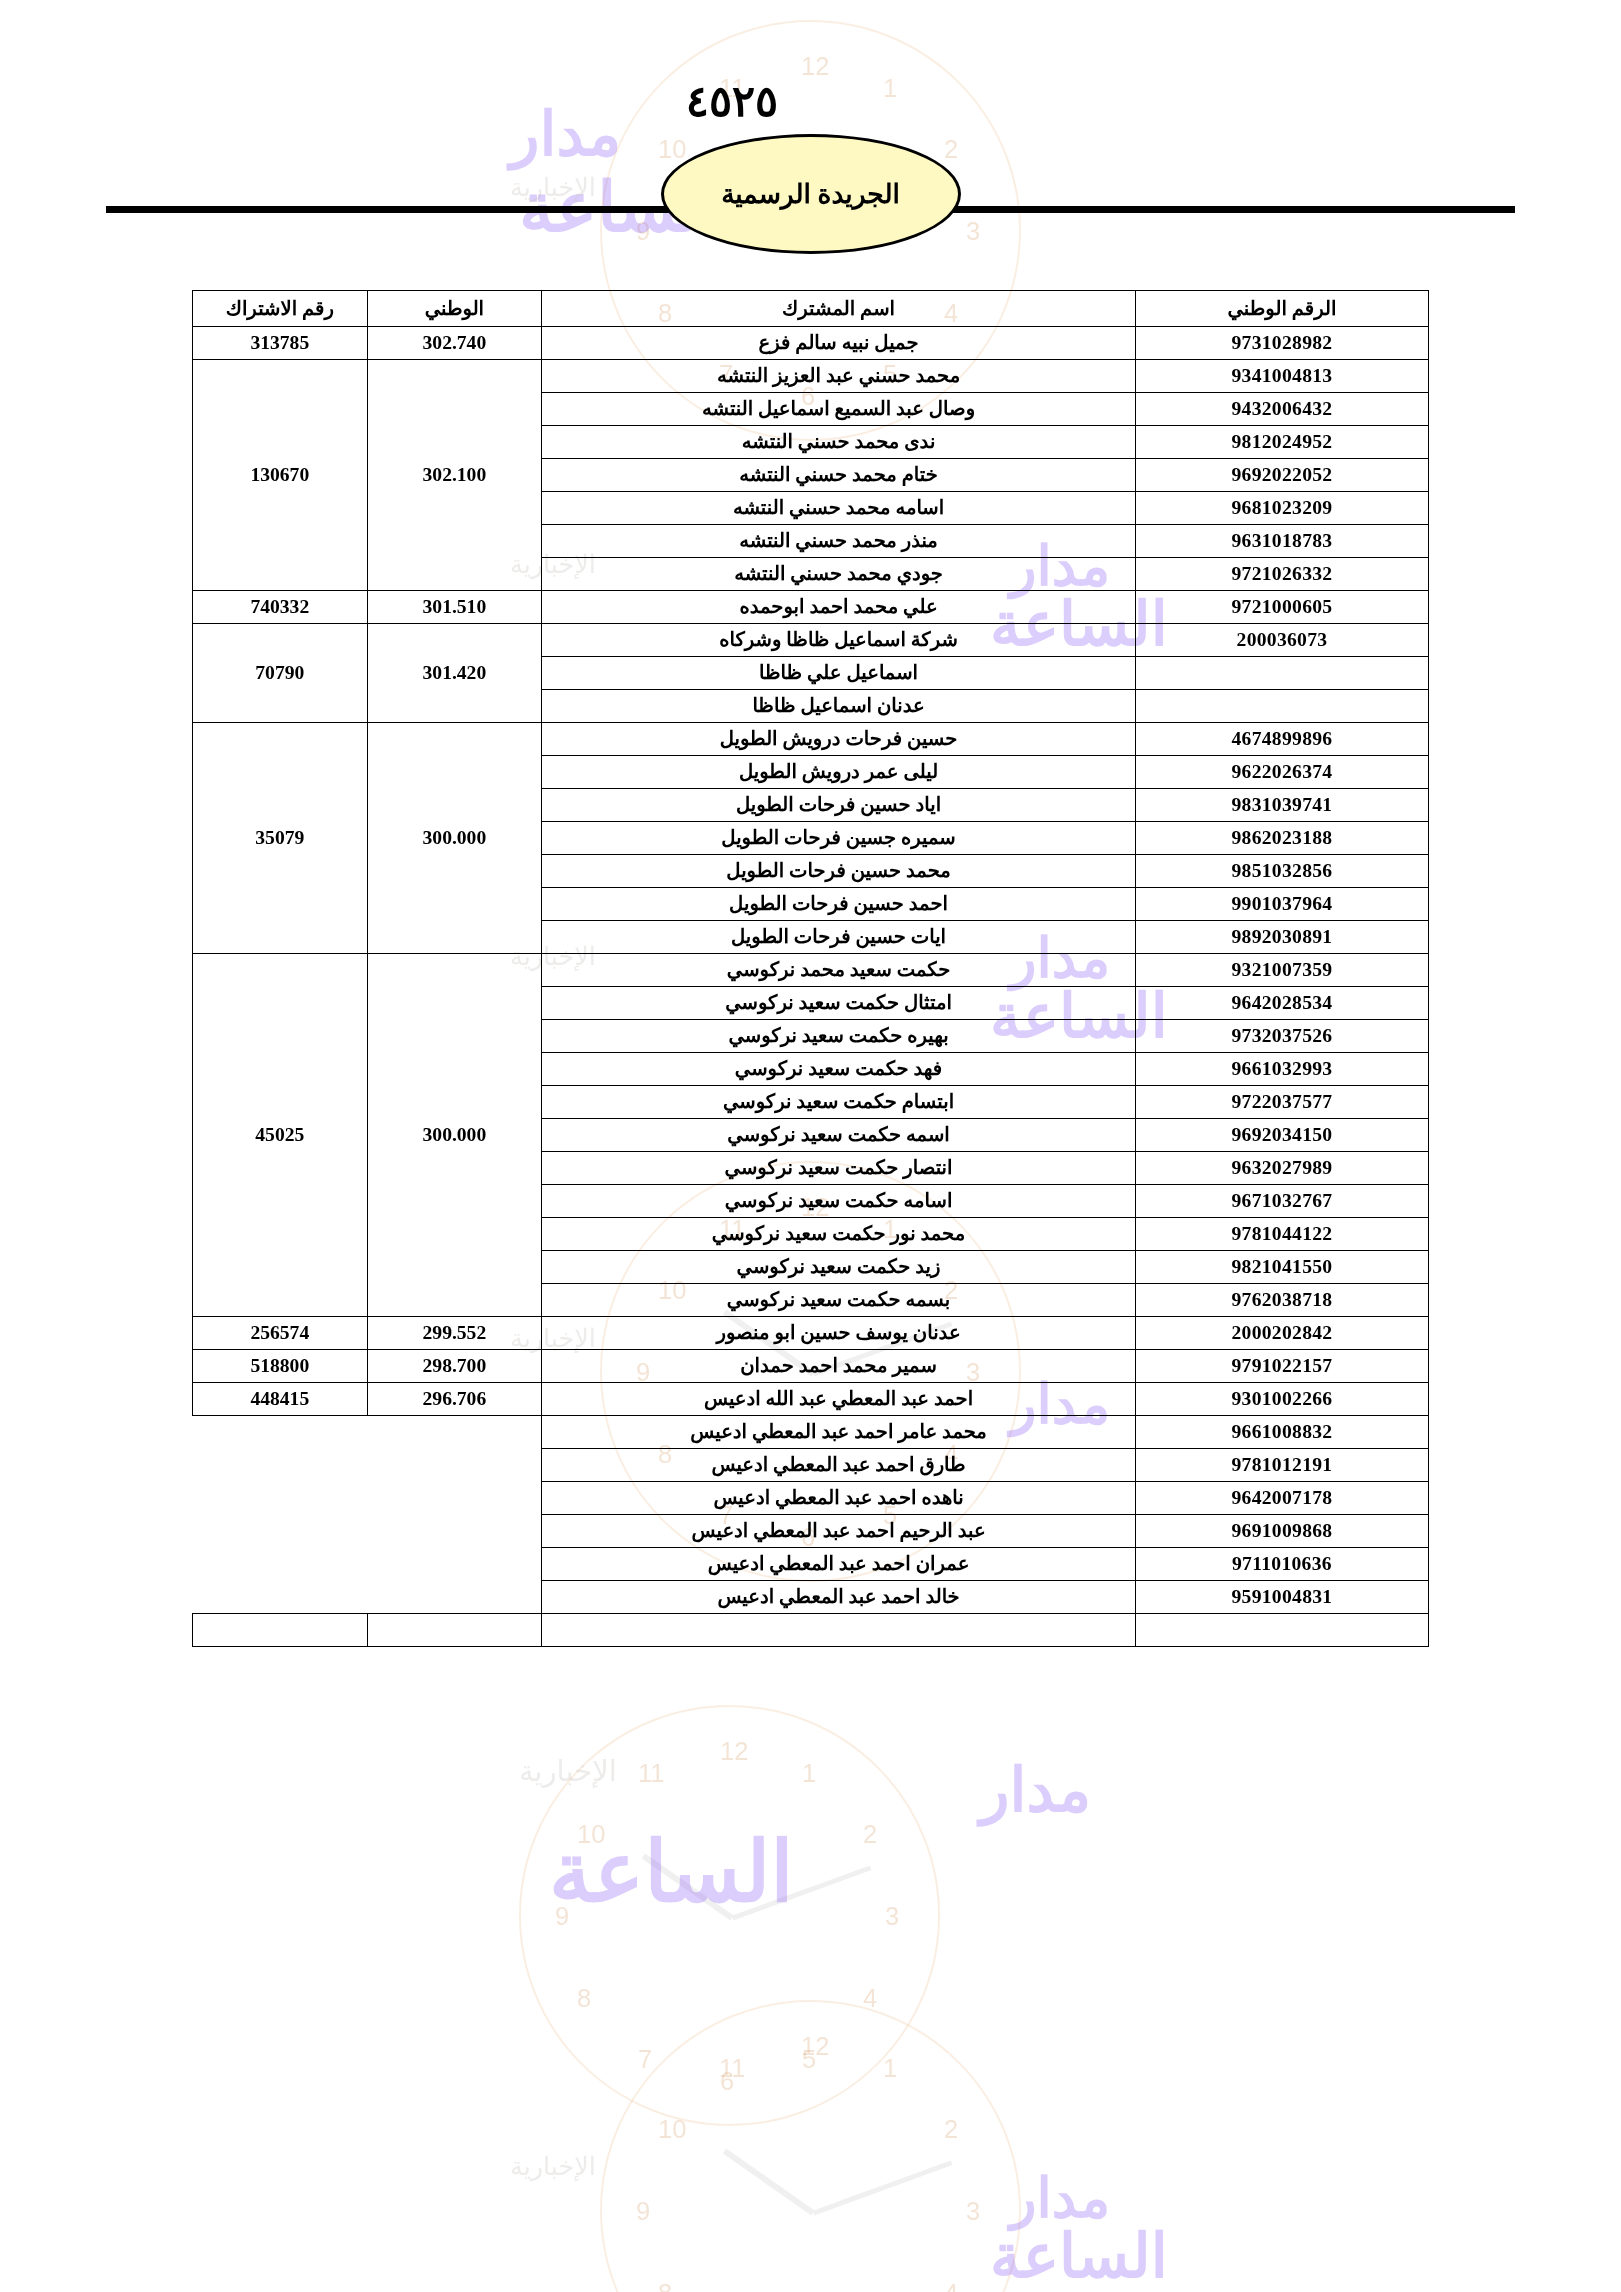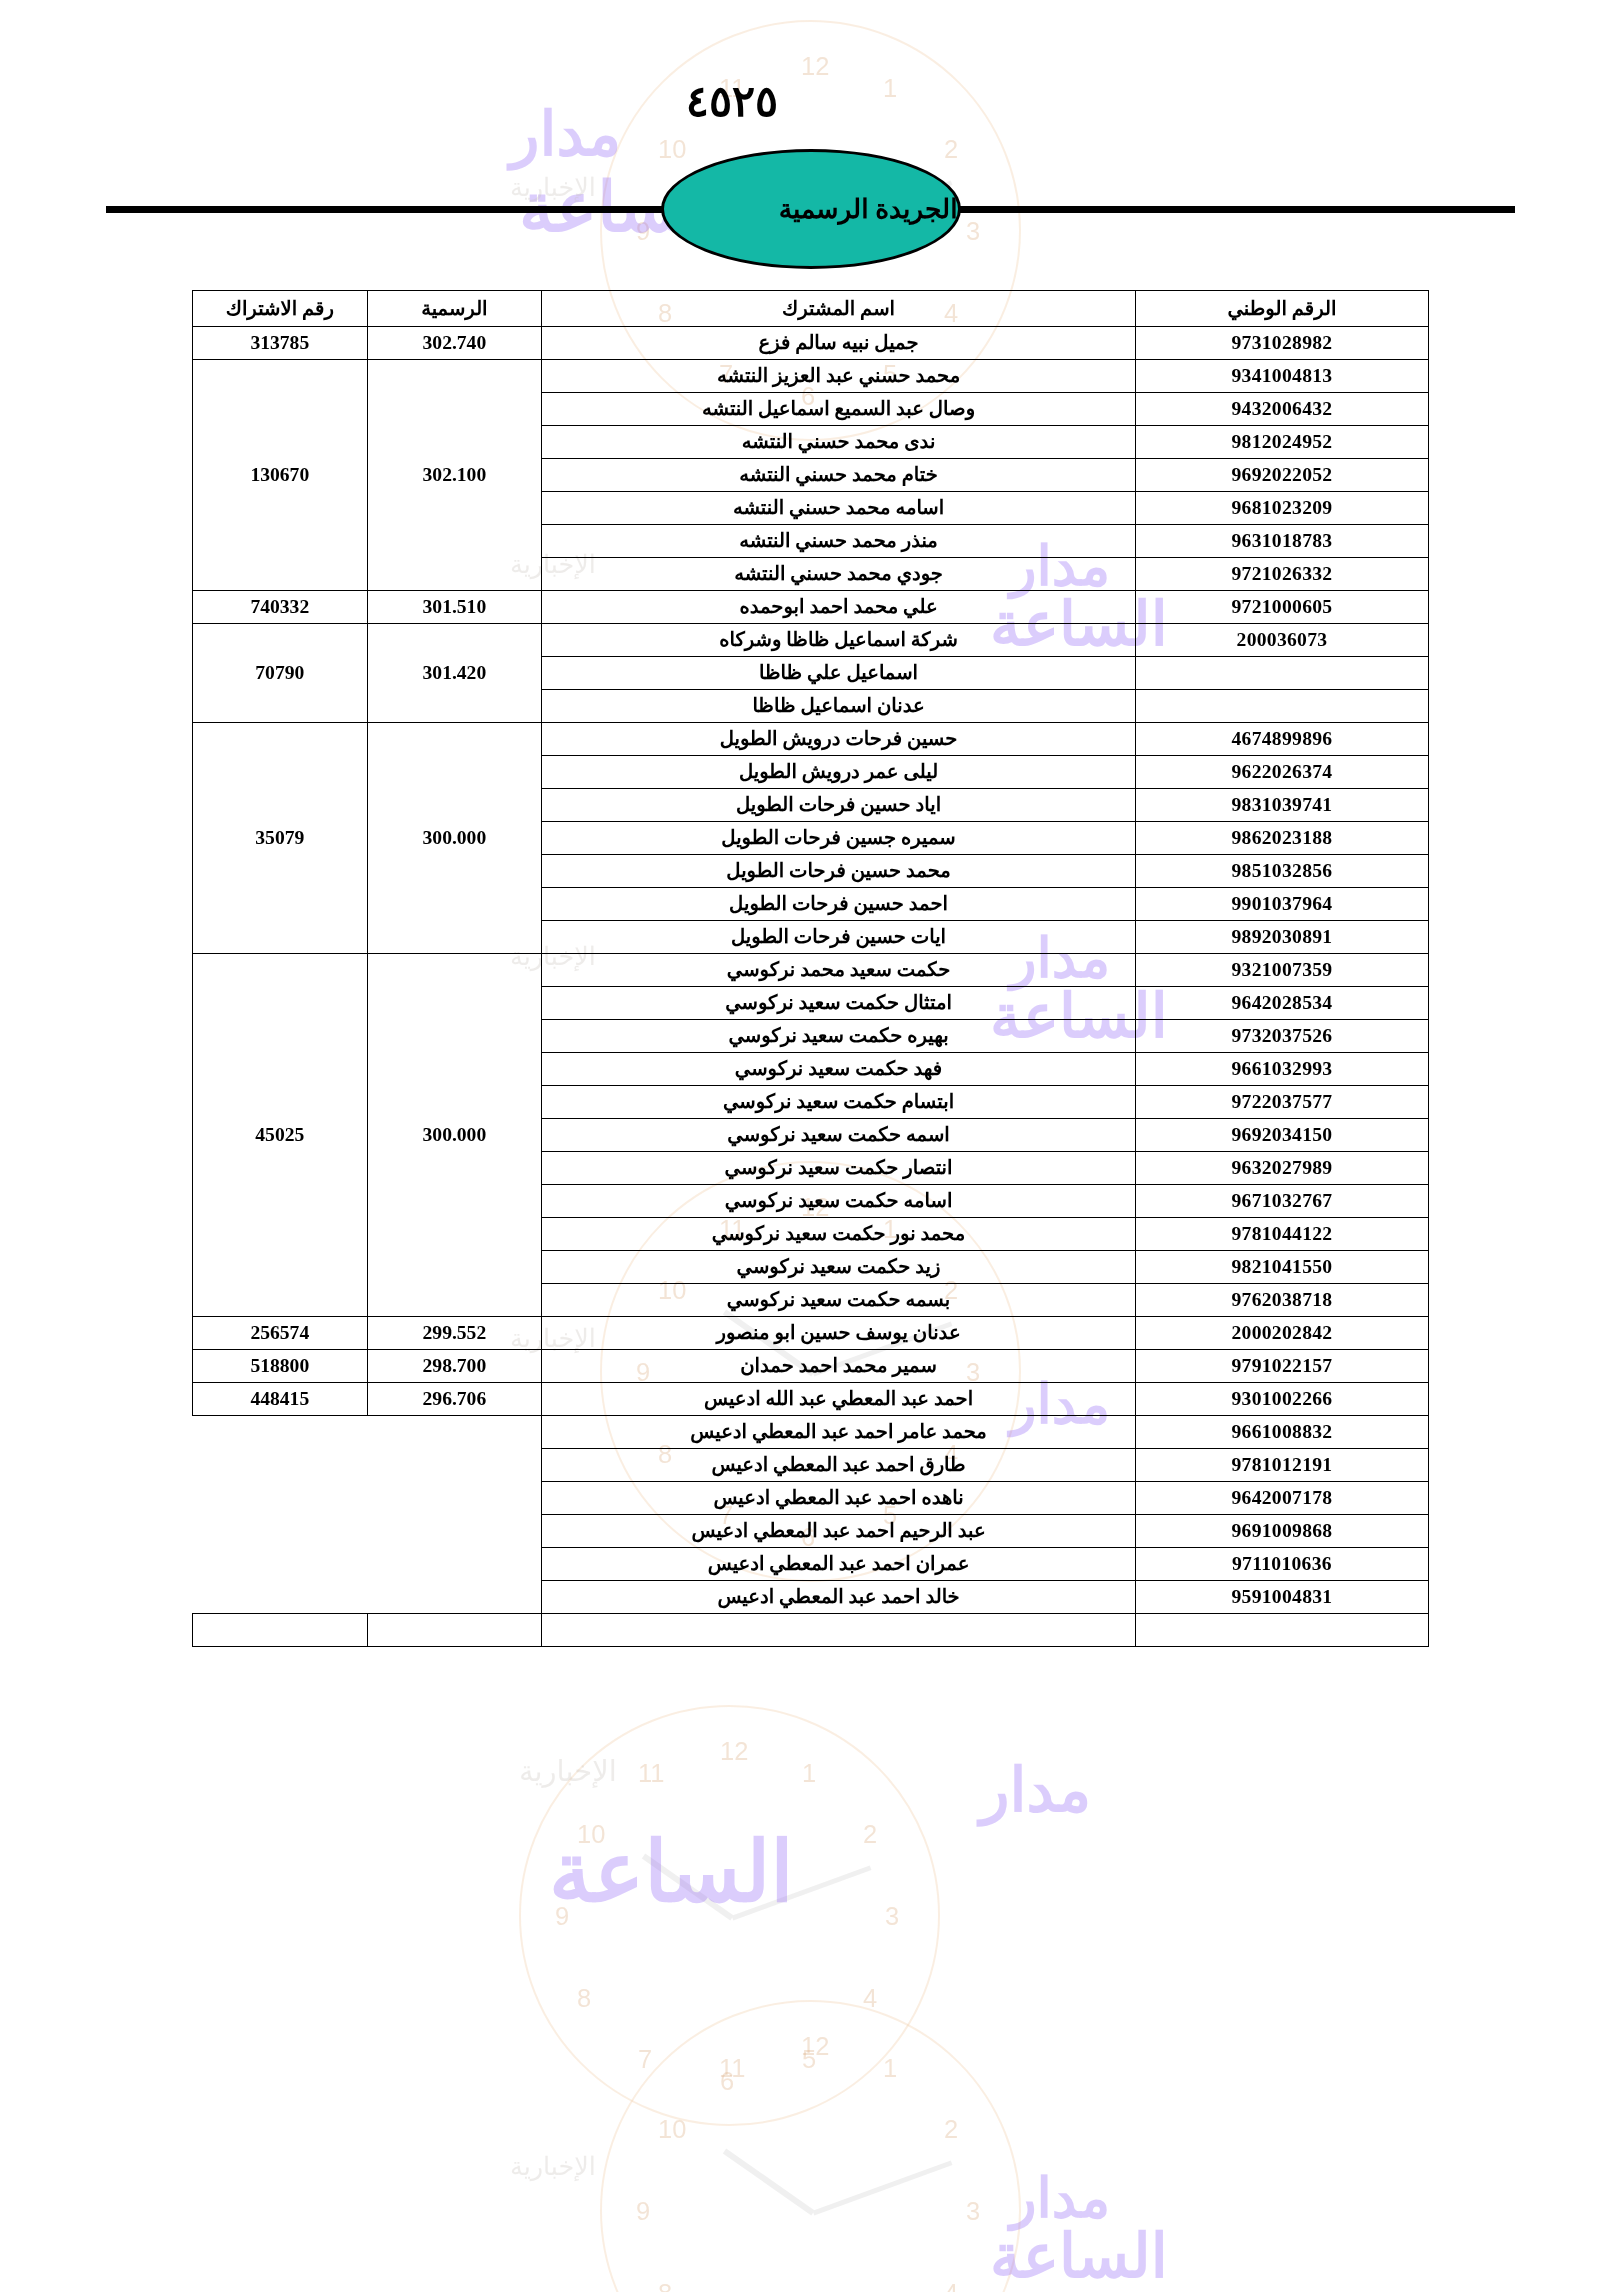--- a/index.html
+++ b/index.html
@@ -73,31 +73,32 @@
     position: absolute;
     top: 206px;
     right: 106px;
     left: 106px;
     height: 6.9px;
     background: #000;
     z-index: 2;
   }
   .header-badge {
     position: absolute;
-    top: 149px;
+    top: 134px;
     left: 50%;
     transform: translateX(-50%);
     width: 294px;
     height: 114px;
     border: 3.9px solid #000;
     border-radius: 50%;
-    background: #14b8a6;
+    background: #fef9c3;
     z-index: 3;
     display: flex;
     align-items: center;
+    justify-content: center;
   }
   .header-badge span {
     font-family: "Liberation Serif", serif;
     font-weight: bold;
     font-size: 26.5px;
     color: #000;
   }
 
   
   .table-wrap {
@@ -250,21 +251,21 @@
     <colgroup>
       <col class="c-nat">
         <col class="c-name">
         <col class="c-amt">
         <col class="c-sub">
     </colgroup>
     <thead>
       <tr>
         <th class="num">الرقم الوطني</th>
         <th>اسم المشترك</th>
-        <th>الرسمية</th>
+        <th>الوطني</th>
         <th>رقم الاشتراك</th>
       </tr>
     </thead>
     <tbody id="table-body">
         <tr>
           <td class="num">9731028982</td>
           <td class="name">جميل نبيه سالم فزع</td>
           <td class="amount" rowspan="1">302.740</td>
           <td class="subno" rowspan="1">313785</td>
         </tr>

